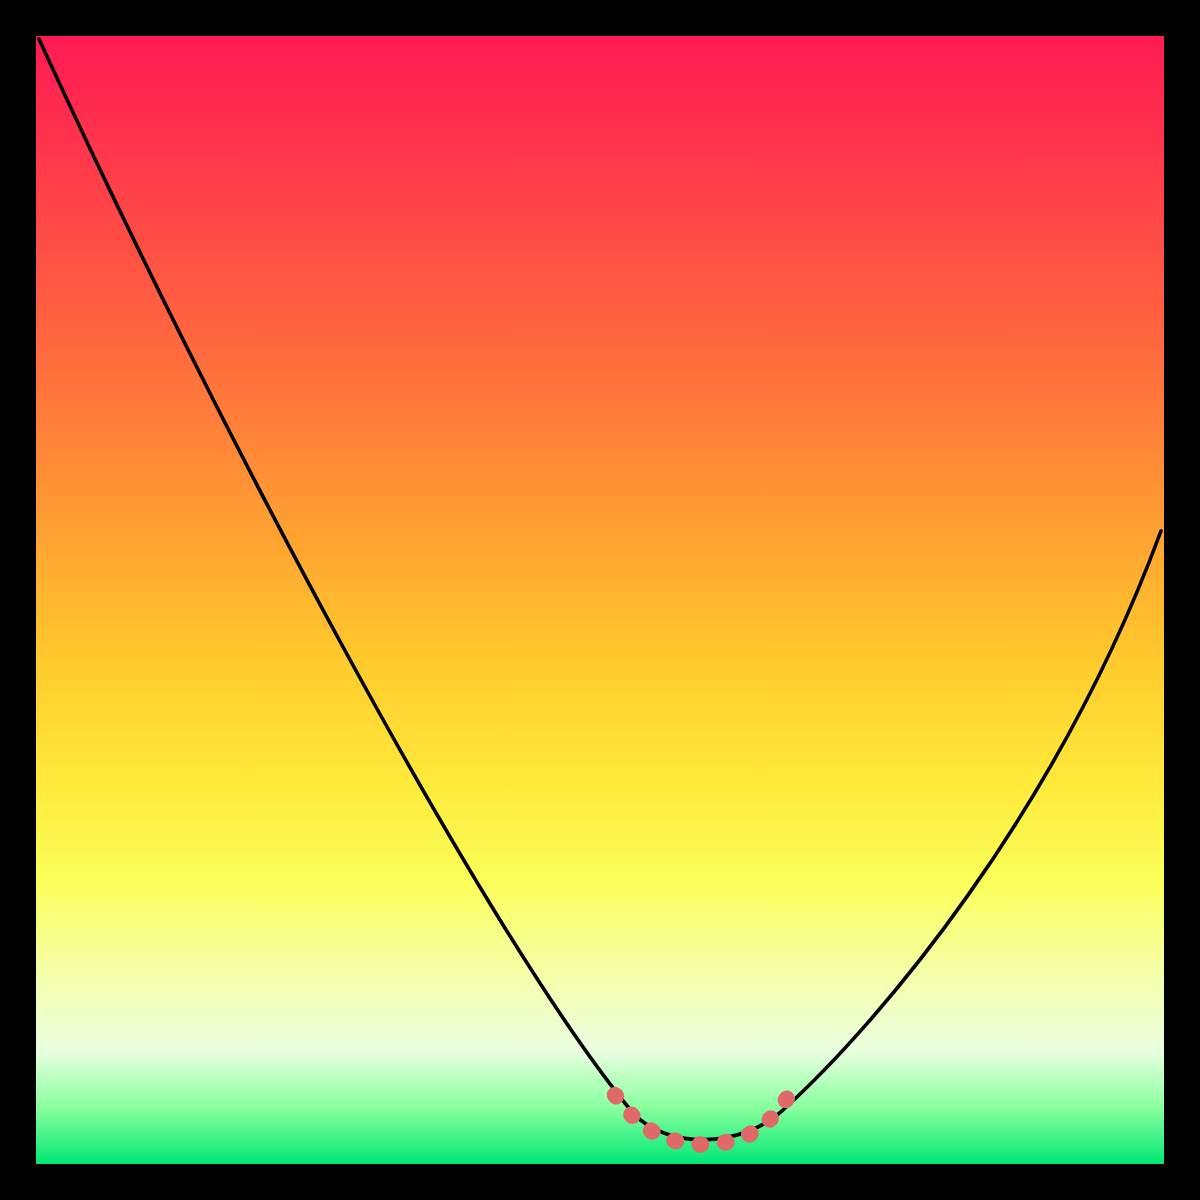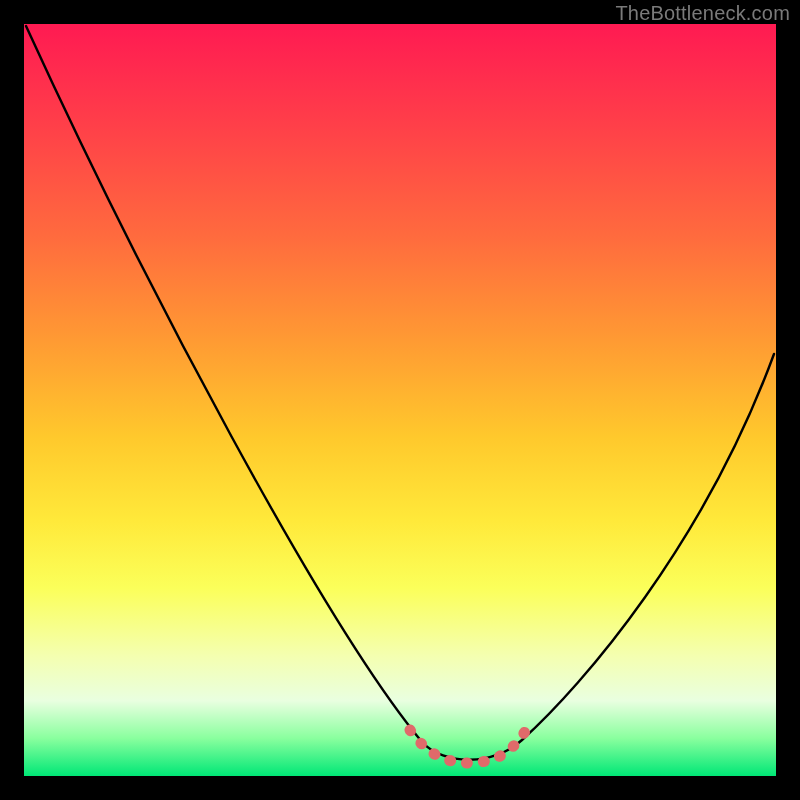--- a/index.html
+++ b/index.html
@@ -55,21 +55,20 @@
     color: #7a7a7a;
     letter-spacing: 0.2px;
     user-select: none;
   }
 </style>
 </head>
 <body>
 
 <div class="stage">
 
-  <div class="watermark">TheBottleneck.com</div>
 
   <div class="plot">
     <svg class="curve" viewBox="0 0 752 752" preserveAspectRatio="none">
 
       <path d="M 2 2
                C 120 260, 300 600, 398 718
                C 420 742, 470 742, 498 716
                C 560 660, 680 520, 750 330" fill="none" stroke="#000" stroke-width="2.4" stroke-linecap="round"></path>
 
       <path d="M 386 706

